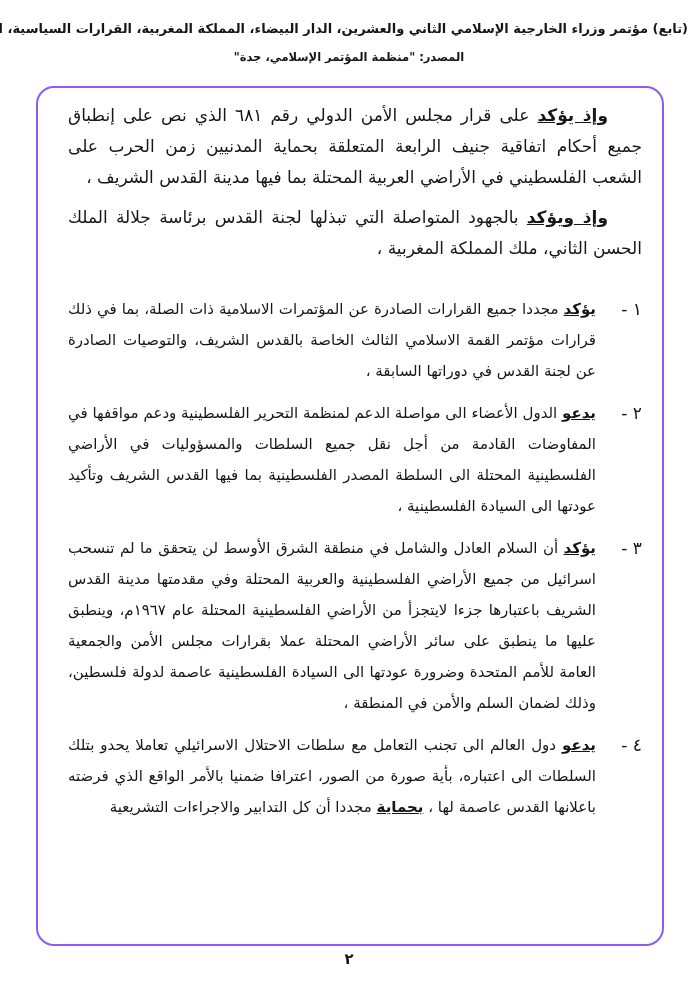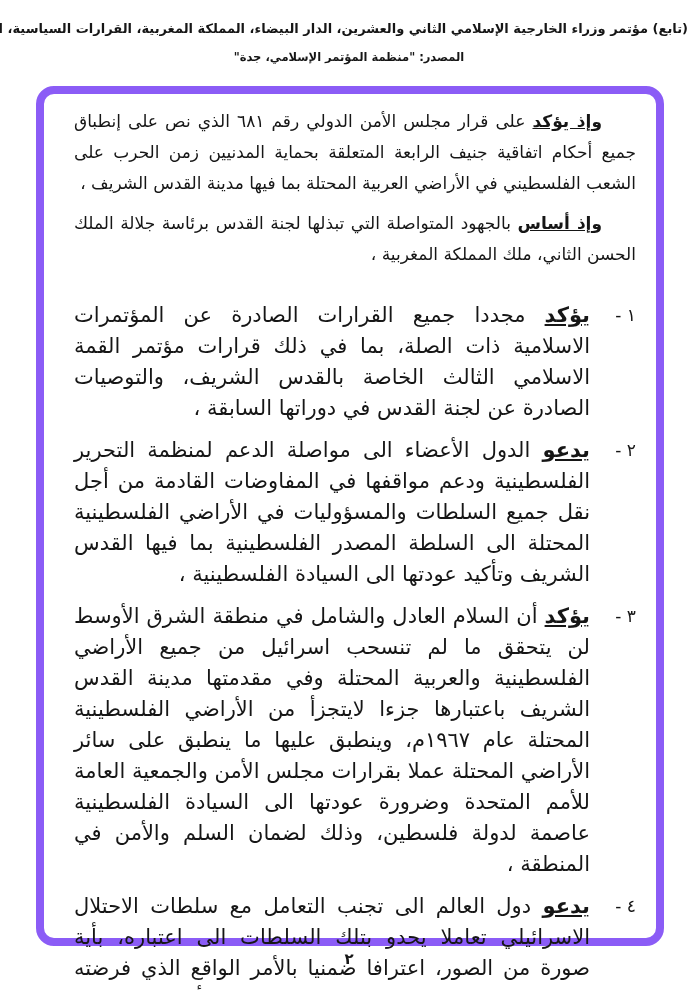--- a/index.html
+++ b/index.html
@@ -35,21 +35,21 @@
     font-size: 11.5px;
     font-weight: bold;
   }
   .doc-box {
     position: absolute;
     left: 36px;
     top: 86px;
     width: 628px;
     height: 860px;
     box-sizing: border-box;
-    border: 8px solid #8b5cf6;
+    border: 2px solid #8b5cf6;
     border-radius: 18px;
     background: #ffffff;
     padding: 12px 20px 0 30px;
     direction: rtl;
   }
   .para {
     margin: 0 0 9px 0;
     font-size: 17px;
     line-height: 31px;
     text-align: justify;
@@ -68,21 +68,21 @@
   }
   .item-num {
     flex: 0 0 46px;
     font-size: 17px;
     line-height: 31px;
     white-space: nowrap;
   }
   .item-text {
     flex: 1 1 auto;
     margin: 0;
-    font-size: 21px;
+    font-size: 15px;
     line-height: 31px;
     text-align: justify;
   }
   .page-number {
     position: absolute;
     top: 950px;
     left: 0;
     width: 100%;
     text-align: center;
     font-size: 15px;
@@ -95,40 +95,40 @@
 <div class="doc-header">
   <div class="doc-header-line1">(تابع) مؤتمر وزراء الخارجية الإسلامي الثاني والعشرين، الدار البيضاء، المملكة المغربية، القرارات السياسية، القرار الرقم ٢٢/٢-س</div>
   <div class="doc-header-line2">المصدر:  "منظمة المؤتمر الإسلامي، جدة"</div>
 </div>
 
 <div class="doc-box">
 
   <p class="para"><span class="lead">وإذ يؤكد</span><span> على قرار مجلس الأمن الدولي رقم ٦٨١ الذي نص على إنطباق جميع أحكام اتفاقية جنيف الرابعة المتعلقة بحماية المدنيين زمن الحرب على الشعب الفلسطيني في الأراضي العربية المحتلة بما فيها مدينة القدس الشريف ،</span></p>
 
 
-  <p class="para"><span class="lead">وإذ أساس</span><span> بالجهود المتواصلة التي تبذلها لجنة القدس برئاسة جلالة الملك الحسن الثاني، ملك المملكة المغربية ،</span></p>
+  <p class="para"><span class="lead">وإذ ويؤكد</span><span> بالجهود المتواصلة التي تبذلها لجنة القدس برئاسة جلالة الملك الحسن الثاني، ملك المملكة المغربية ،</span></p>
 
   <div class="items">
 
     <div class="item">
       <div class="item-num">١ -</div>
       <p class="item-text"><span class="lead">يؤكد</span><span> مجددا جميع القرارات الصادرة عن المؤتمرات الاسلامية ذات الصلة، بما في ذلك قرارات مؤتمر القمة الاسلامي الثالث الخاصة بالقدس الشريف، والتوصيات الصادرة عن لجنة القدس في دوراتها السابقة ،</span></p>
     </div>
 
     <div class="item">
       <div class="item-num">٢ -</div>
       <p class="item-text"><span class="lead">يدعو</span><span> الدول الأعضاء الى مواصلة الدعم لمنظمة التحرير الفلسطينية ودعم مواقفها في المفاوضات القادمة من أجل نقل جميع السلطات والمسؤوليات في الأراضي الفلسطينية المحتلة الى السلطة المصدر الفلسطينية بما فيها القدس الشريف وتأكيد عودتها الى السيادة الفلسطينية ،</span></p>
     </div>
 
     <div class="item">
       <div class="item-num">٣ -</div>
       <p class="item-text"><span class="lead">يؤكد</span><span> أن السلام العادل والشامل في منطقة الشرق الأوسط لن يتحقق ما لم تنسحب اسرائيل من جميع الأراضي الفلسطينية والعربية المحتلة وفي مقدمتها مدينة القدس الشريف باعتبارها جزءا لايتجزأ من الأراضي الفلسطينية المحتلة عام ١٩٦٧م، وينطبق عليها ما ينطبق على سائر الأراضي المحتلة عملا بقرارات مجلس الأمن والجمعية العامة للأمم المتحدة وضرورة عودتها الى السيادة الفلسطينية عاصمة لدولة فلسطين، وذلك لضمان السلم والأمن في المنطقة ،</span></p>
     </div>
 
     <div class="item">
       <div class="item-num">٤ -</div>
-      <p class="item-text"><span class="lead">يدعو</span><span> دول العالم الى تجنب التعامل مع سلطات الاحتلال الاسرائيلي تعاملا يحدو بتلك السلطات الى اعتباره، بأية صورة من الصور، اعترافا ضمنيا بالأمر الواقع الذي فرضته باعلانها القدس عاصمة لها ، </span><span class="lead">عادل</span><span> مجددا أن كل التدابير والاجراءات التشريعية</span></p>
+      <p class="item-text"><span class="lead">يدعو</span><span> دول العالم الى تجنب التعامل مع سلطات الاحتلال الاسرائيلي تعاملا يحدو بتلك السلطات الى اعتباره، بأية صورة من الصور، اعترافا ضمنيا بالأمر الواقع الذي فرضته باعلانها القدس عاصمة لها ، </span><span class="lead">بحماية</span><span> مجددا أن كل التدابير والاجراءات التشريعية</span></p>
     </div>
 
   </div>
 </div>
 
 <div class="page-number">٢</div>
 
 </body></html>

